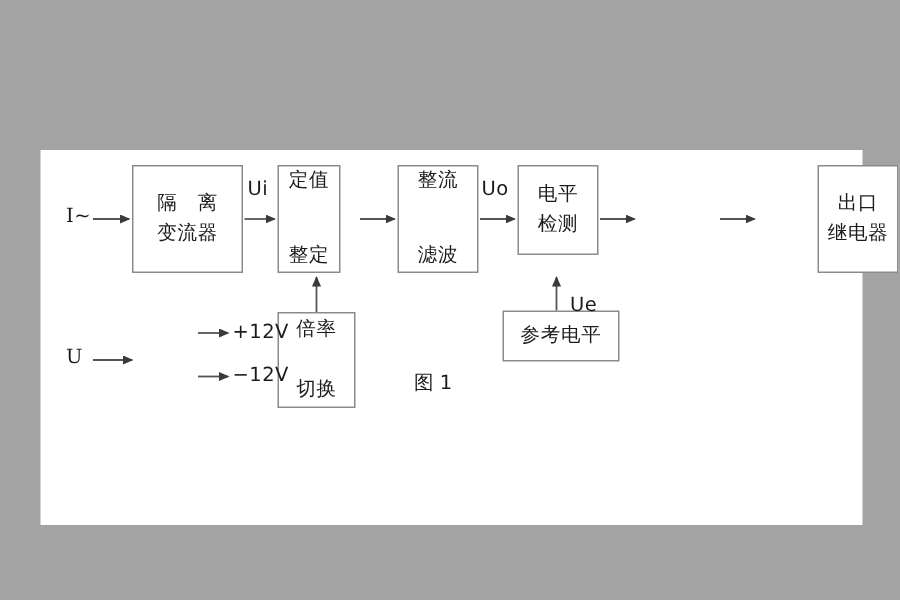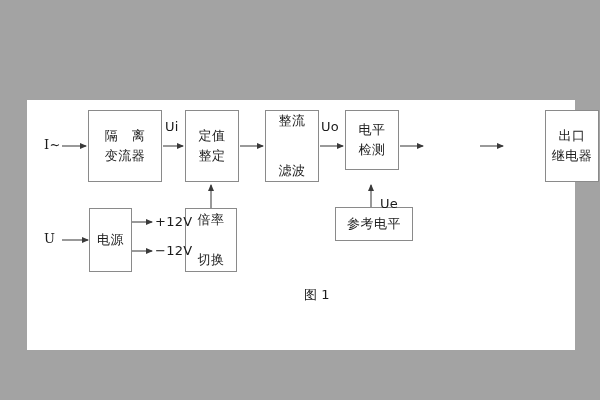--- a/index.html
+++ b/index.html
@@ -105,44 +105,41 @@
 
       <line x1="371" y1="222" x2="371" y2="185" marker-end="url(#arw)"></line>
     </g>
   </svg>
 
   <div class="node" style="left:88px; top:110px; width:74px; height:72px;">
     <span class="ln">隔　离</span>
     <span class="ln">变流器</span>
   </div>
 
-  <div class="node" style="left:185px; top:110px; width:54px; height:72px;">
+  <div class="node" style="left:185px; top:110px; width:42px; height:72px;justify-content:space-between;">
     <span class="ln">定值</span>
     <span class="ln">整定</span>
   </div>
 
   <div class="node" style="left:265px; top:110px; width:54px; height:72px;gap:29px;">
     <span class="ln">整流</span>
     <span class="ln">滤波</span>
   </div>
 
   <div class="node" style="left:345px; top:110px; width:54px; height:60px;">
     <span class="ln">电平</span>
     <span class="ln">检测</span>
   </div>
 
 
   <div class="node" style="left:505px; top:110px; width:54px; height:72px;margin-left:40px;">
     <span class="ln">出口</span>
     <span class="ln">继电器</span>
   </div>
 
-  <div class="node" style="left:89px; top:208px; width:43px; height:64px;">
-    <span class="ln">电源</span>
-  </div>
 
   <div class="node" style="left:185px; top:208px; width:52px; height:64px;gap:20px;">
     <span class="ln">倍率</span>
     <span class="ln">切换</span>
   </div>
 
   <div class="node wide" style="left:335px; top:207px; width:78px; height:34px;">
     <span class="ln">参考电平</span>
   </div>
 
@@ -153,15 +150,15 @@
   <div class="lbl" style="left:165px; top:119px;">Ui</div>
 
   <div class="lbl" style="left:321px; top:119px;">Uo</div>
 
   <div class="lbl" style="left:380px; top:196px;">Ue</div>
 
   <div class="lbl" style="left:155px; top:214px;">+12V</div>
 
   <div class="lbl" style="left:155px; top:243px;">−12V</div>
 
-  <div class="caption" style="left:304px; top:246px;margin-top:40px;">图 1</div>
+  <div class="caption" style="left:276px; top:246px;">图 1</div>
 
 </div>
 
 </body></html>

